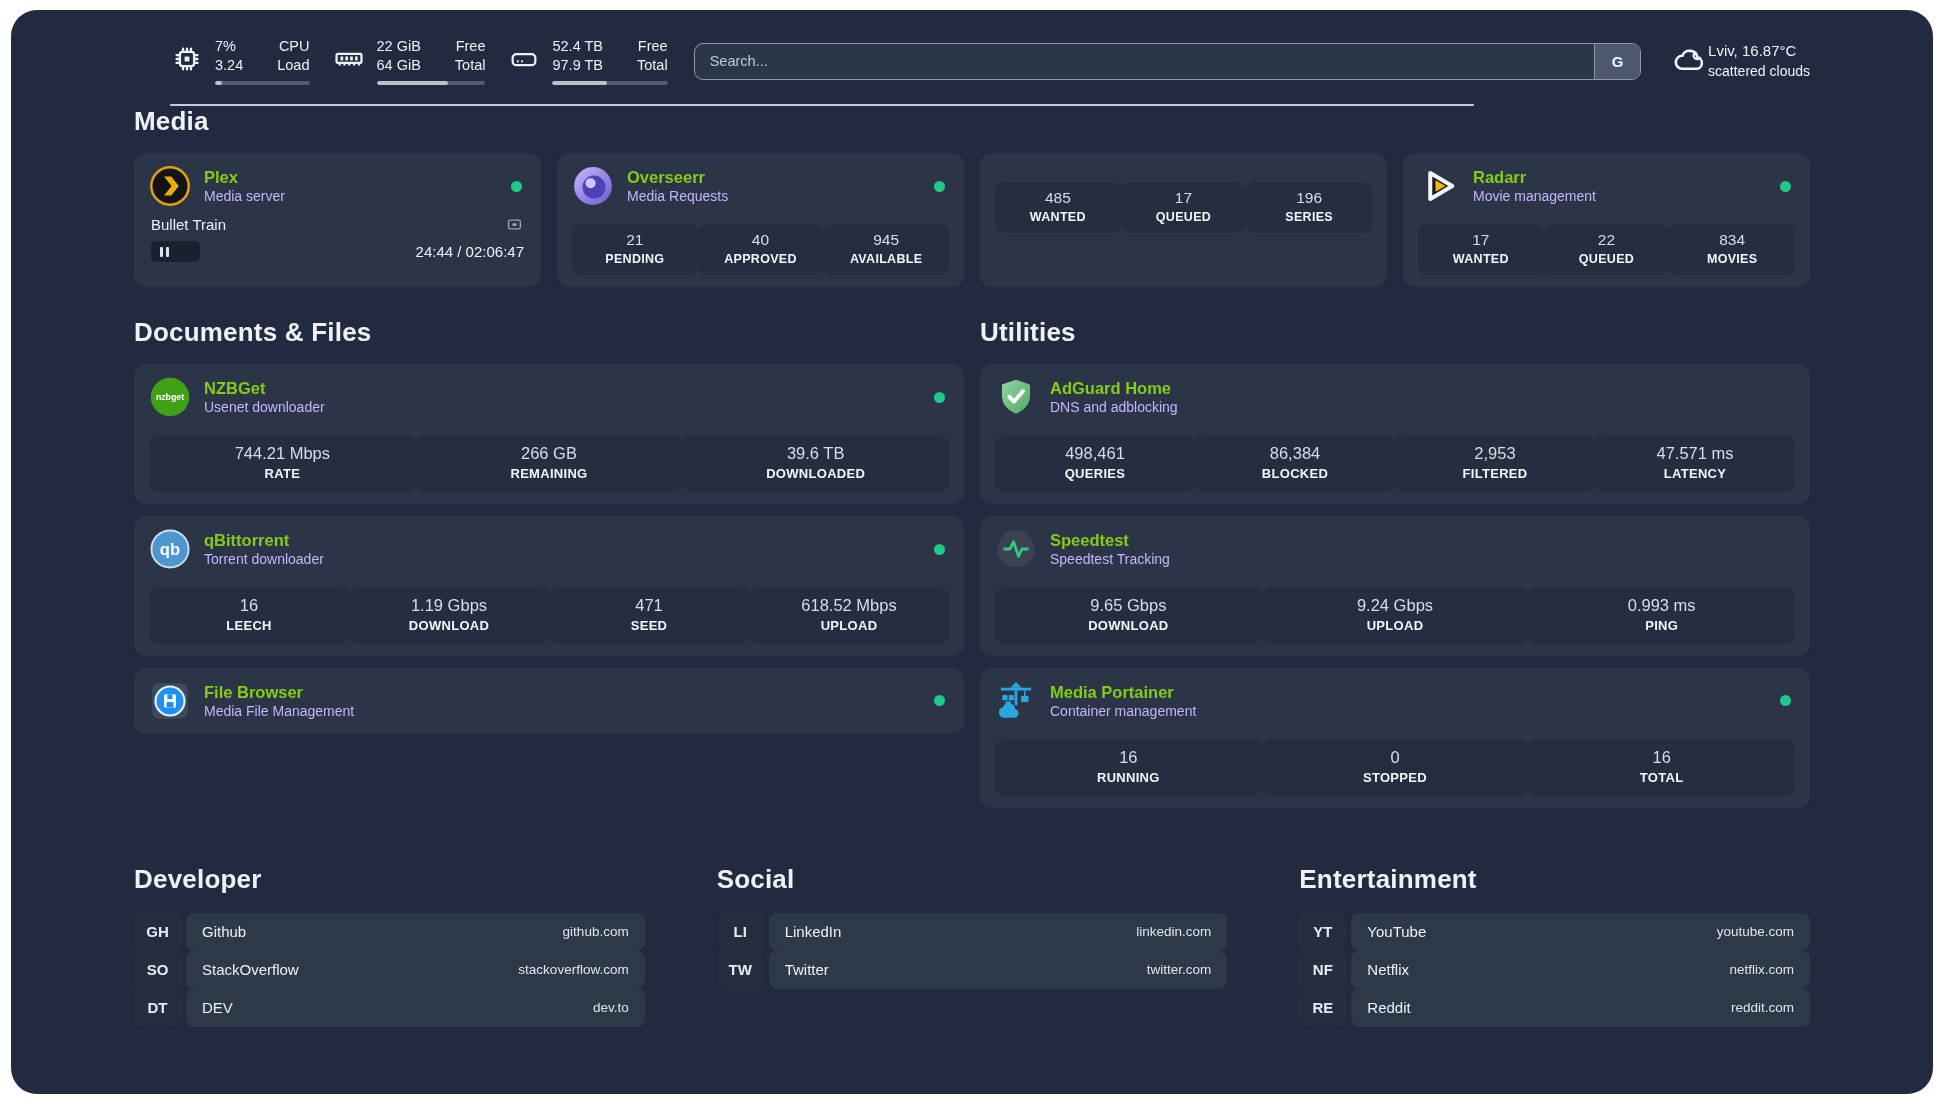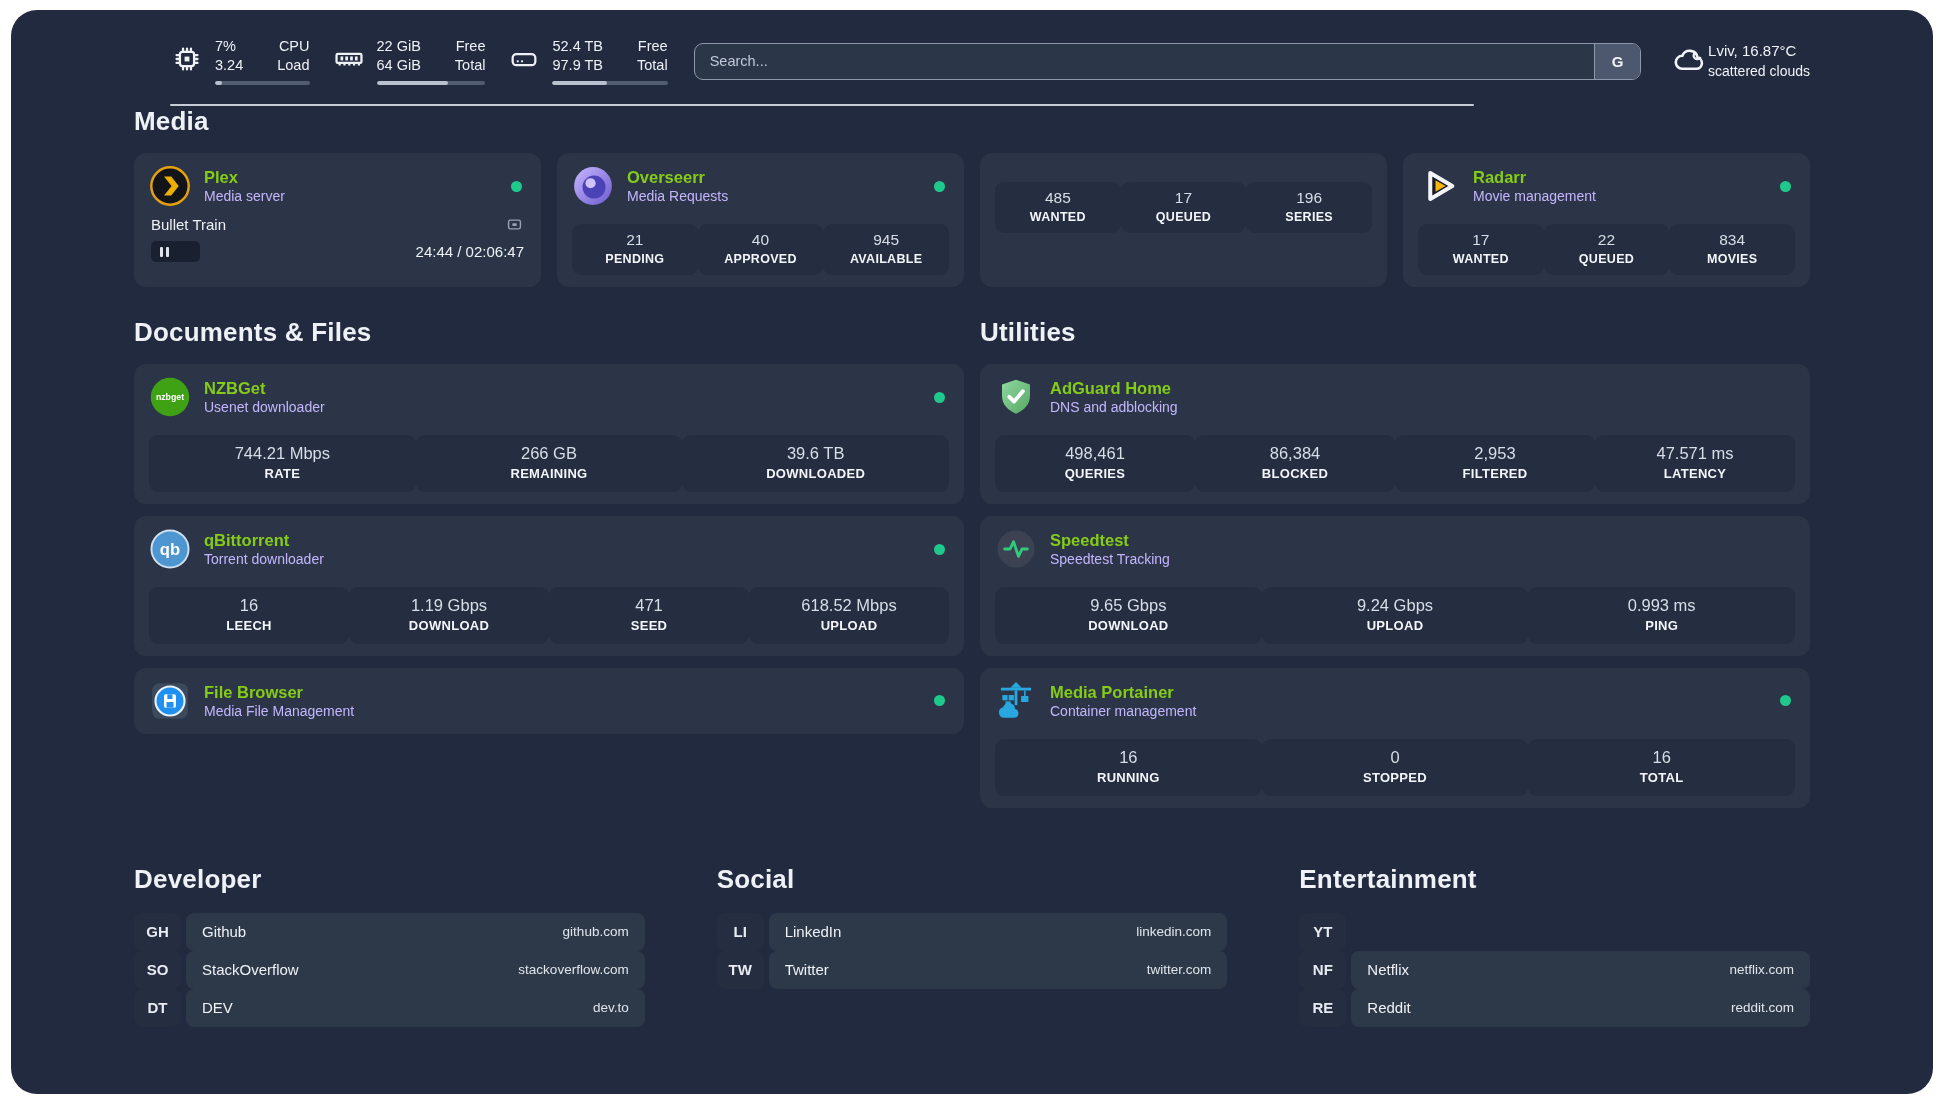--- a/index.html
+++ b/index.html
@@ -543,20 +543,24 @@
             <span class="bm-name">Twitter</span>
             <span class="bm-url">twitter.com</span>
           </div>
         </div>
       </div>
 
       <div class="bm-col">
         <div class="sec-title">Entertainment</div>
         <div class="bm-row">
           <div class="bm-abbr">YT</div>
+          <div class="bm-main">
+            <span class="bm-name">YouTube</span>
+            <span class="bm-url">youtube.com</span>
+          </div>
         </div>
         <div class="bm-row">
           <div class="bm-abbr">NF</div>
           <div class="bm-main">
             <span class="bm-name">Netflix</span>
             <span class="bm-url">netflix.com</span>
           </div>
         </div>
         <div class="bm-row">
           <div class="bm-abbr">RE</div>

